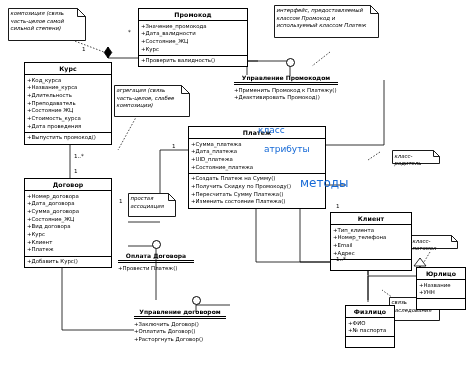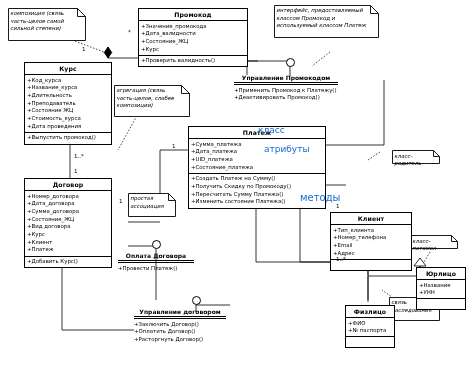--- a/index.html
+++ b/index.html
@@ -324,15 +324,15 @@
   <div class="mult" style="left:82px;top:46px;">1</div>
   <div class="mult" style="left:74px;top:153px;">1..*</div>
   <div class="mult" style="left:74px;top:168px;">1</div>
   <div class="mult" style="left:119px;top:198px;">1</div>
   <div class="mult" style="left:172px;top:143px;">1</div>
   <div class="mult" style="left:336px;top:203px;">1</div>
   <div class="mult" style="left:336px;top:256px;">1..*</div>
 
   <div class="anno" style="left:258px;top:125px;font-size:9px;color:#1569d6;">класс</div>
   <div class="anno" style="left:264px;top:144px;font-size:9px;color:#1569d6;">атрибуты</div>
-  <div class="anno" style="left:300px;top:176px;font-size:10px;color:#1569d6;margin-top:16px;">методы</div>
+  <div class="anno" style="left:300px;top:176px;font-size:12px;color:#1569d6;">методы</div>
 
 </div>
 
 </body></html>

